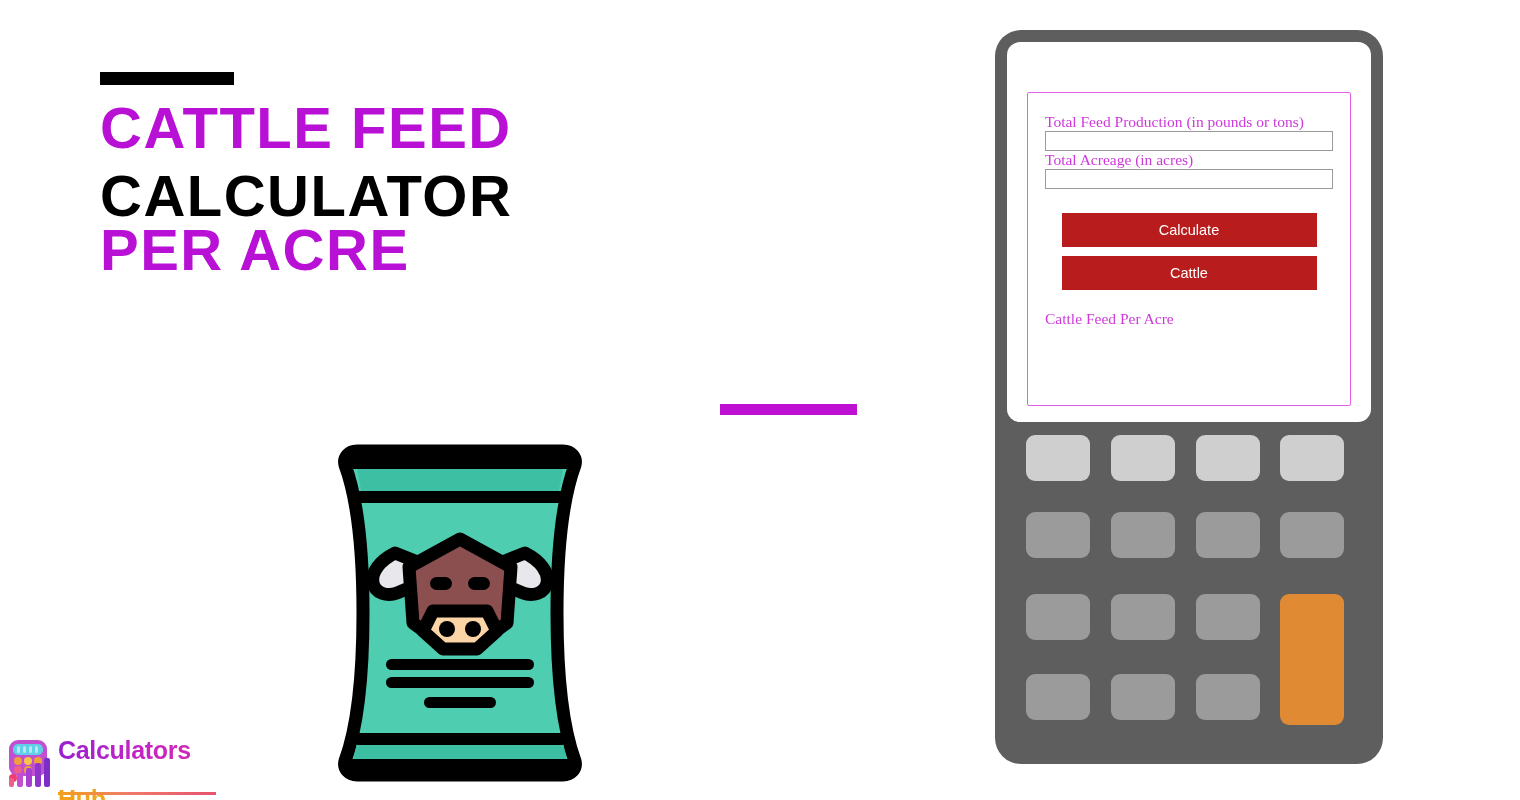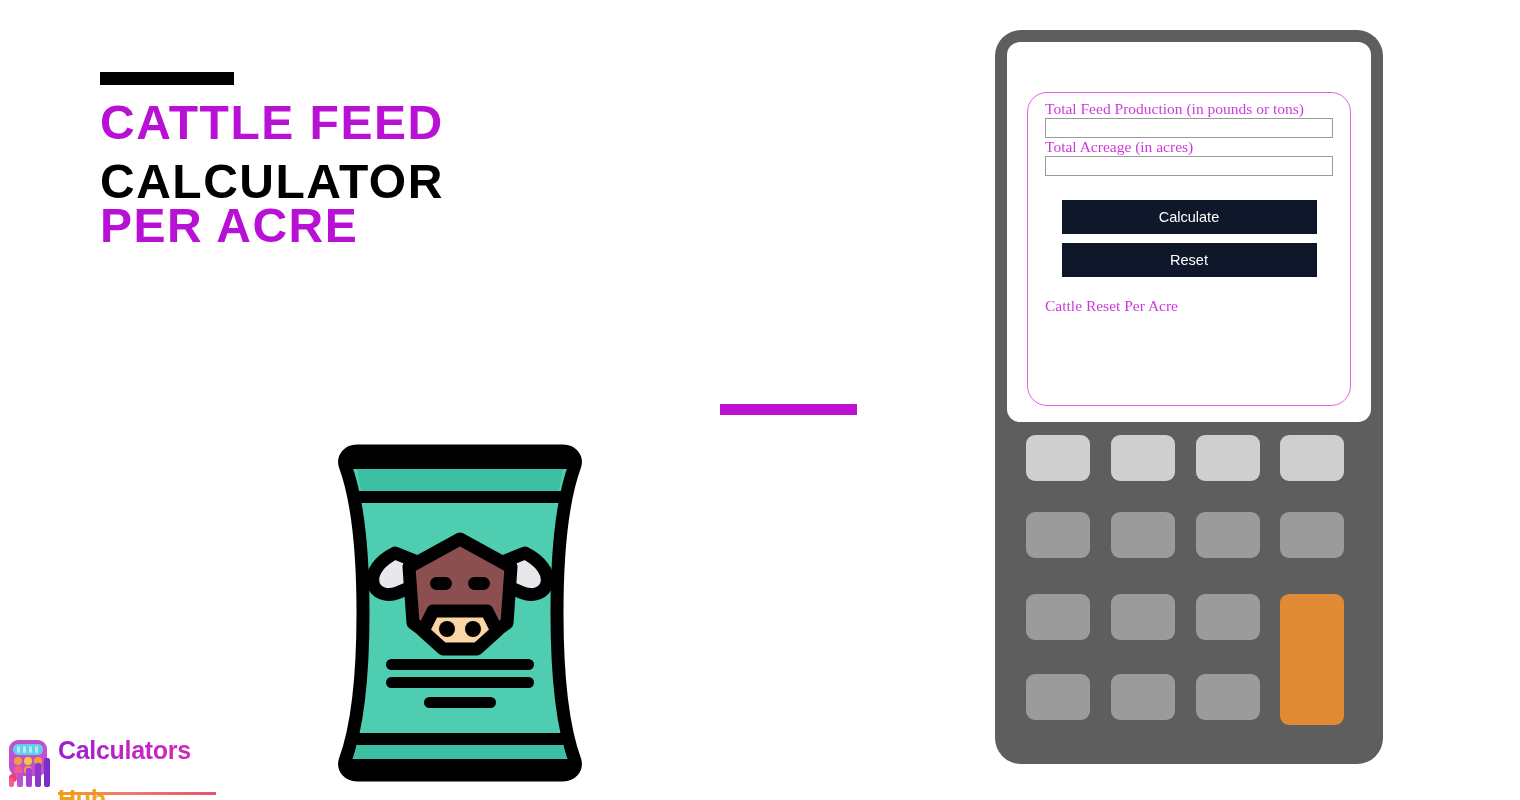--- a/index.html
+++ b/index.html
@@ -34,21 +34,21 @@
   .accent-bar-top {
     width: 134px;
     height: 13px;
     background: #000000;
     margin-bottom: 16px;
   }
 
   .title-line {
     font-family: "Liberation Sans", sans-serif;
     font-weight: 700;
-    font-size: 48px;
+    font-size: 58px;
     line-height: 0.93;
     letter-spacing: 1.5px;
     text-transform: uppercase;
     margin: 0;
     white-space: nowrap;
   }
   .title-line.magenta { color: #B910D6; }
   .title-line.black   { color: #000000; }
   .title-line.l1 { margin-bottom: 14px; }
   .title-line.l2 { margin-bottom: 14px; }
@@ -143,23 +143,23 @@
     box-sizing: border-box;
   }
 
   #calculator-form {
     position: absolute;
     left: 20px;
     top: 50px;
     width: 324px;
     height: 314px;
     border: 1px solid #E260E8;
-    border-radius: 20px;
+    border-radius: 2px;
     box-sizing: border-box;
-    padding: 7px 17px 0 17px;
+    padding: 20px 17px 0 17px;
   }
 
   .field-label {
     font-family: "Liberation Serif", serif;
     font-size: 15.5px;
     line-height: 18px;
     color: #CD3ADB;
     margin: 0 0 4px 0;
   }
   .field-label.second { margin-top: 16px; }
@@ -177,21 +177,21 @@
     border-radius: 0;
     outline: none;
   }
 
   .action-button {
     display: block;
     width: 255px;
     height: 34px;
     margin: 0 auto;
     border: none;
-    background: #0f172a;
+    background: #b91c1c;
     color: #ffffff;
     font-family: "Liberation Sans", sans-serif;
     font-size: 14.5px;
     font-weight: 400;
     cursor: pointer;
     border-radius: 0;
   }
   #calculate-button { margin-top: 24px; }
   #reset-button { margin-top: 9px; }
 
@@ -309,23 +309,23 @@
     <div id="calculator-form">
 
       <label class="field-label">Total Feed Production (in pounds or tons)</label>
       <input class="text-input" type="text" placeholder="" style="">
 
       <label class="field-label second">Total Acreage (in acres)</label>
       <input class="text-input" type="text" placeholder="" style="">
 
       <button id="calculate-button" class="action-button">Calculate</button>
 
-      <button id="reset-button" class="action-button">Reset</button>
-
-      <p id="result-label">Cattle Reset Per Acre</p>
+      <button id="reset-button" class="action-button">Cattle</button>
+
+      <p id="result-label">Cattle Feed Per Acre</p>
     </div>
   </div>
 
   <div id="keypad">
 
     <button class="key light" style="left:0px;   top:0px;   width:64px; height:46px;"></button>
     <button class="key light" style="left:85px;  top:0px;   width:64px; height:46px;"></button>
     <button class="key light" style="left:170px; top:0px;   width:64px; height:46px;"></button>
     <button class="key light" style="left:254px; top:0px;   width:64px; height:46px;"></button>
 

